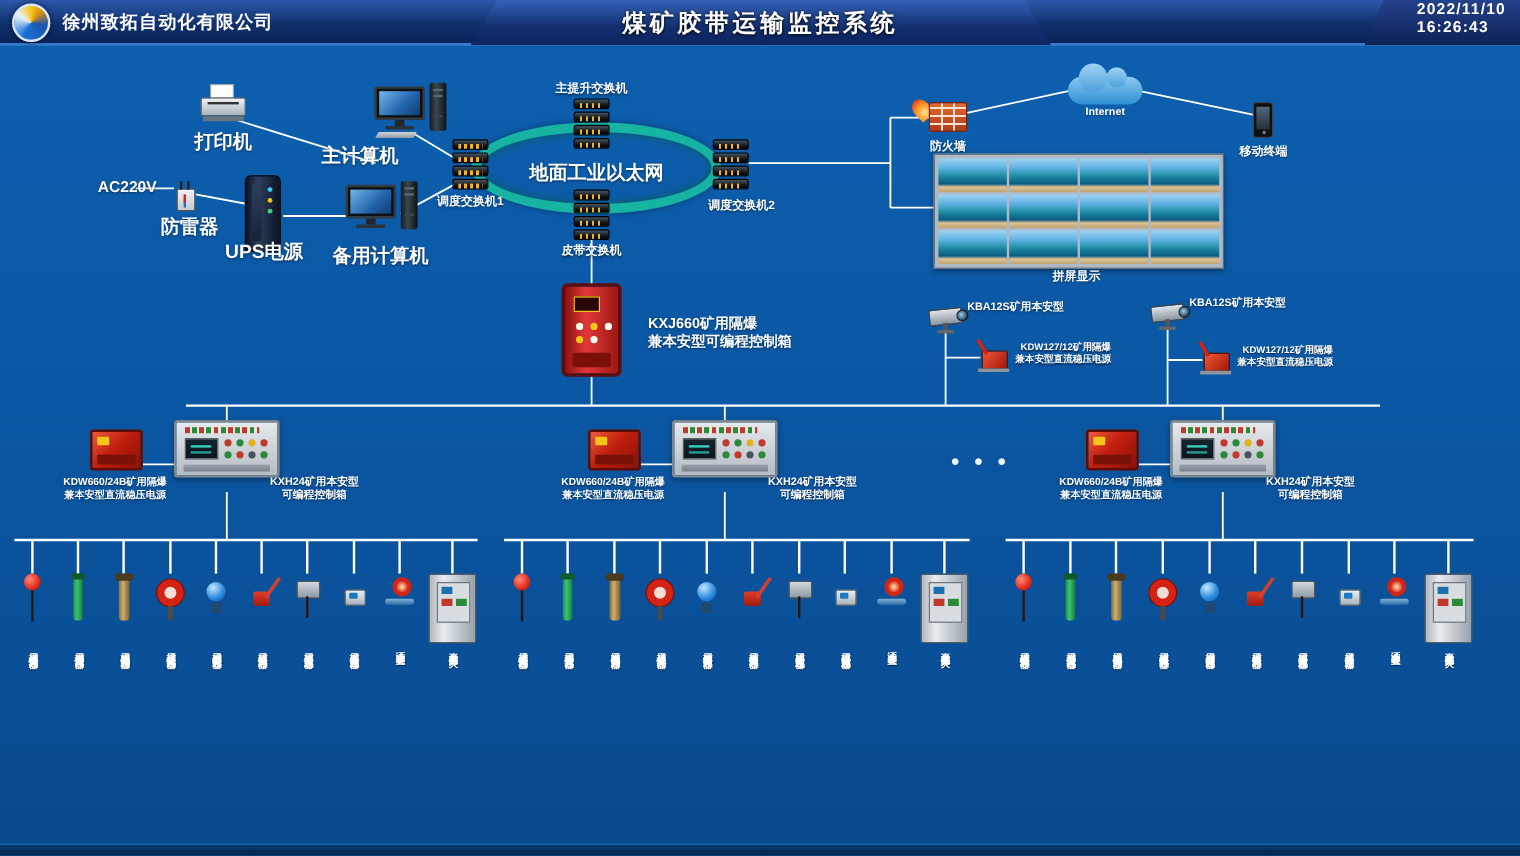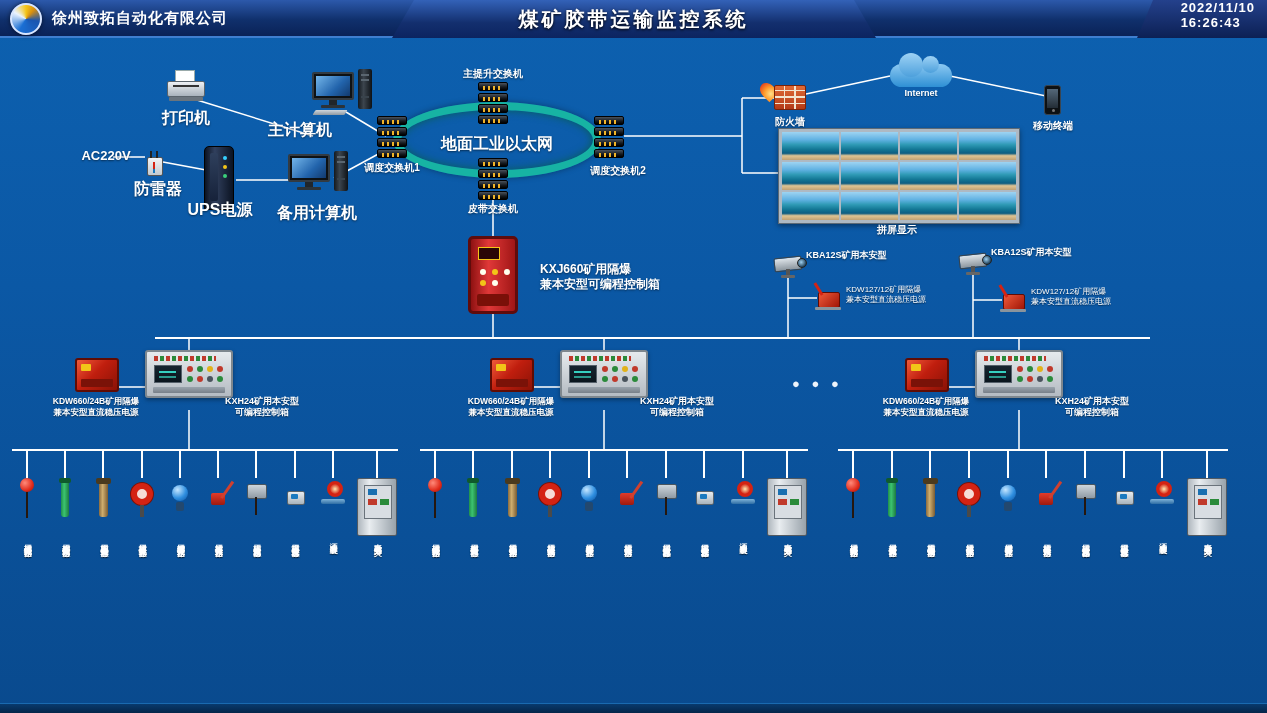--- a/index.html
+++ b/index.html
@@ -29,21 +29,21 @@
 
   
   .lab{position:absolute;transform:translateX(-50%);color:#fff;font-weight:bold;white-space:nowrap;
     font-size:16px;z-index:5;text-shadow:0 1px 2px rgba(0,0,0,.5)}
   .lab.s13{font-size:13px}.lab.s10{font-size:10px}
   .lab-left{position:absolute;color:#fff;font-weight:bold;white-space:nowrap;z-index:5;
     text-shadow:0 1px 2px rgba(0,0,0,.5)}
   .lab2{position:absolute;color:#fff;font-weight:bold;text-align:center;z-index:5;font-size:8.5px;
     line-height:10.5px;text-shadow:0 1px 1px rgba(0,0,0,.5);white-space:nowrap}
   .lab2.s9{font-size:9px;line-height:11px}
-  .lab2-left{position:absolute;color:#fff;font-weight:normal;text-align:left;z-index:5;font-size:8px;
+  .lab2-left{position:absolute;color:#fff;font-weight:bold;text-align:right;z-index:5;font-size:8px;
     line-height:10px;text-shadow:0 1px 1px rgba(0,0,0,.5);white-space:nowrap}
 
   
   .wires{position:absolute;left:0;top:0;z-index:1}
 
   
   .ring{position:absolute;left:393px;top:102px;width:208px;height:76px;border:8px solid #17b3a3;
     border-radius:50%;box-shadow:inset 0 0 8px #085f55,0 0 6px rgba(0,0,0,.35);z-index:2}
 
   

